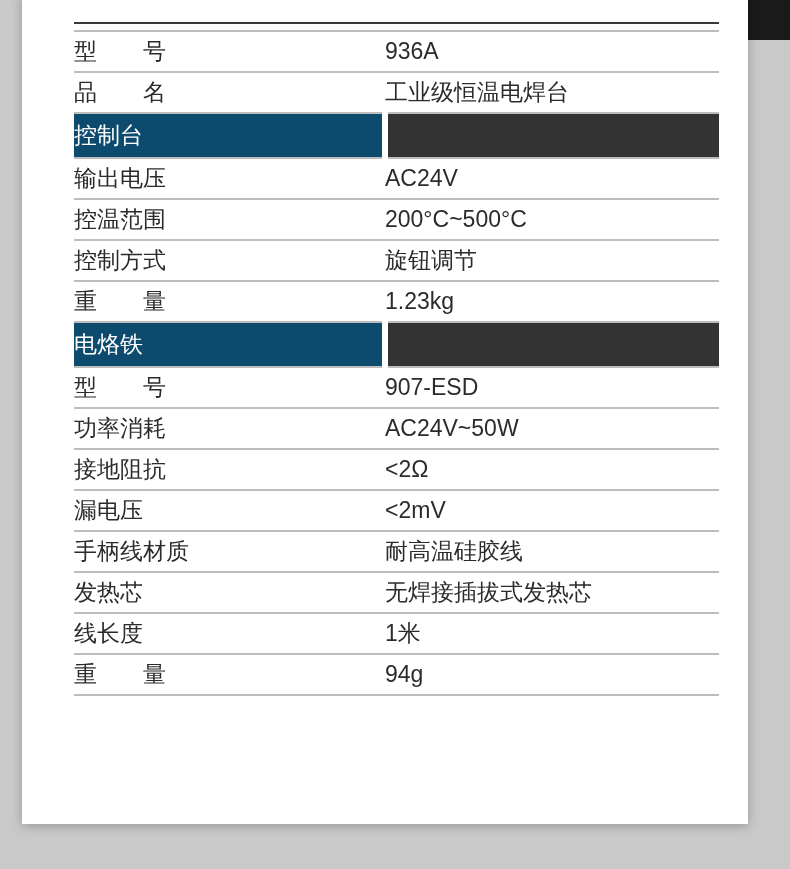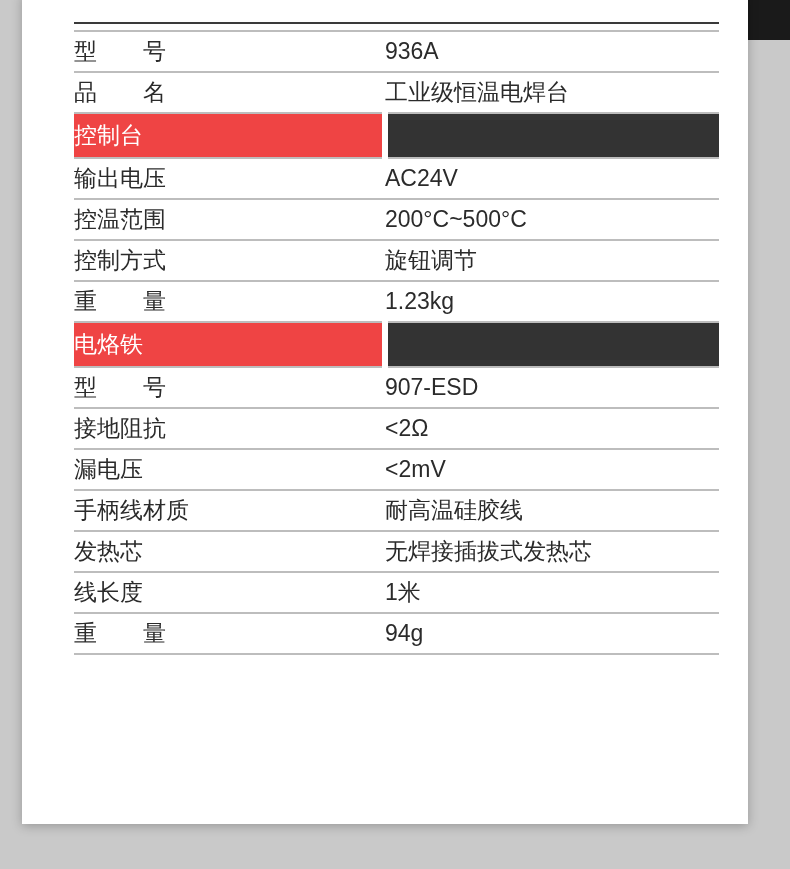--- a/index.html
+++ b/index.html
@@ -75,21 +75,21 @@
   td.value {
     font-size: 23px;
     color: #2b2b2b;
     height: 39px;
     line-height: 39px;
     padding-left: 10px;
     white-space: nowrap;
     margin-top: 43px;
   }
   tr.section td {
-    background: #ef4444;
+    background: #0c4a6e;
     border-bottom: 2px solid #ffffff;
     border-top: 2px solid #ffffff;
     height: 43px;
   }
   tr.section td.sec-label {
     color: #ffffff;
     font-size: 23px;
     line-height: 43px;
     padding-left: 40px;
     font-weight: normal;
@@ -156,20 +156,24 @@
         </tr>
         <tr class="section">
           <td class="sec-label">电烙铁</td>
           <td class="sec-blank"></td>
         </tr>
         <tr>
           <td class="label">型　　号</td>
           <td class="value">907-ESD</td>
         </tr>
         <tr>
+          <td class="label">功率消耗</td>
+          <td class="value">AC24V~50W</td>
+        </tr>
+        <tr>
           <td class="label">接地阻抗</td>
           <td class="value">&lt;2Ω</td>
         </tr>
         <tr>
           <td class="label">漏电压</td>
           <td class="value">&lt;2mV</td>
         </tr>
         <tr>
           <td class="label">手柄线材质</td>
           <td class="value">耐高温硅胶线</td>

